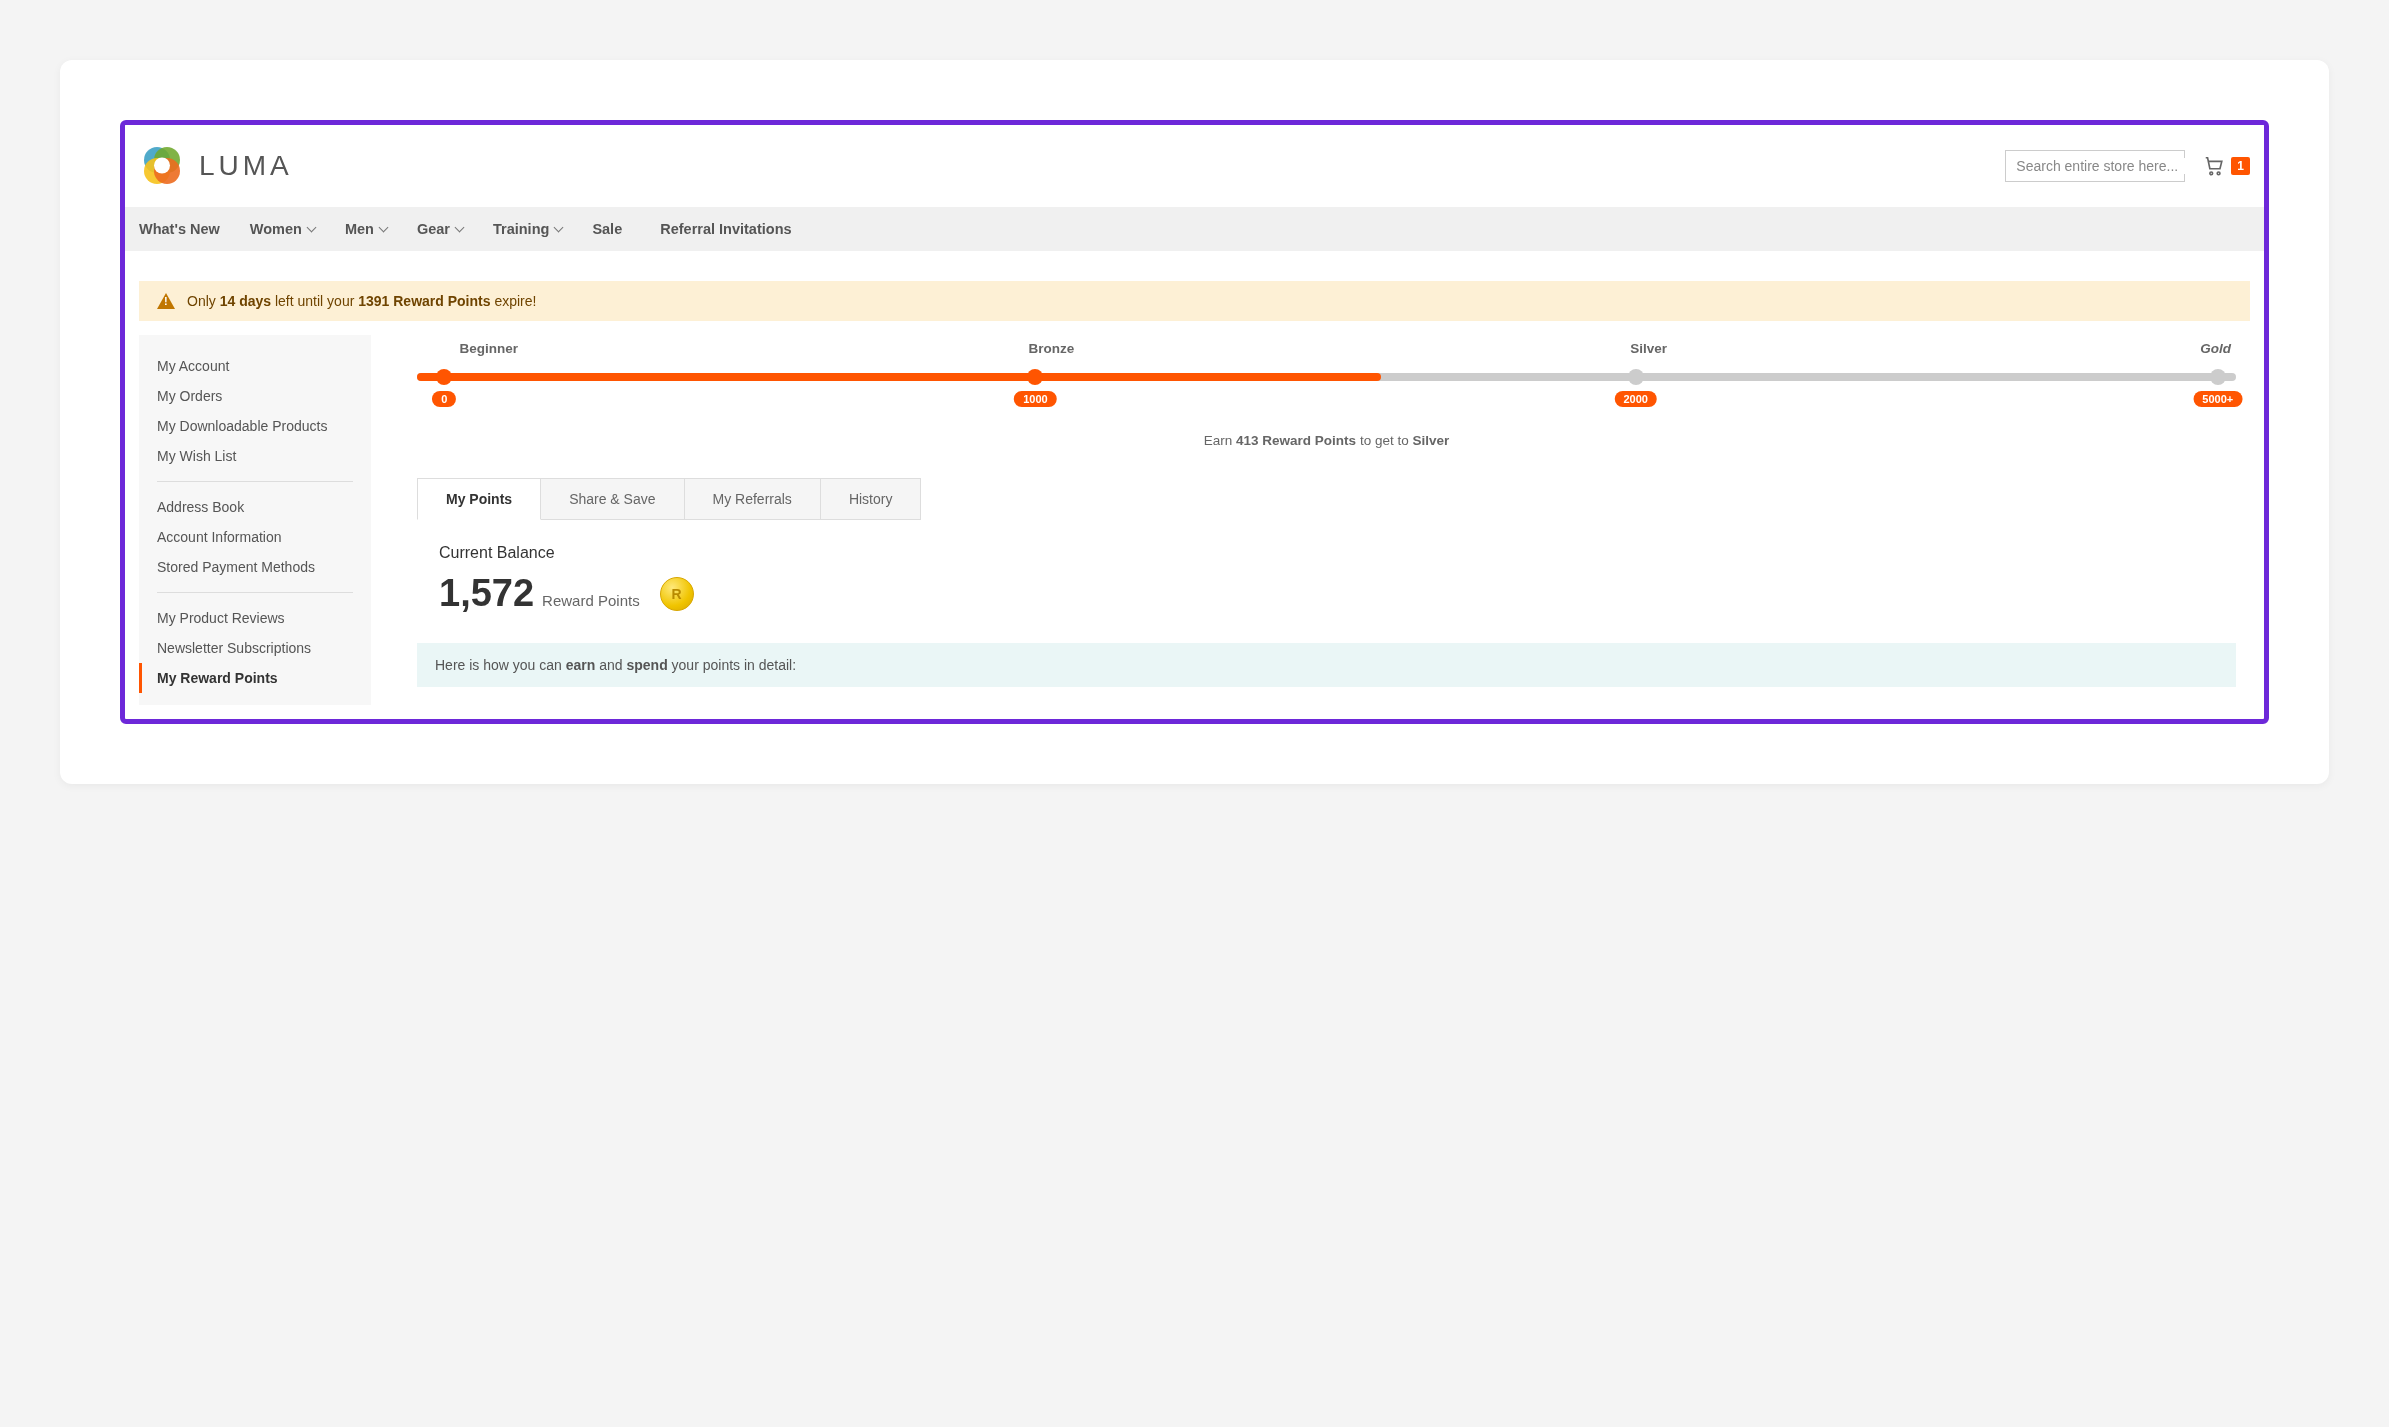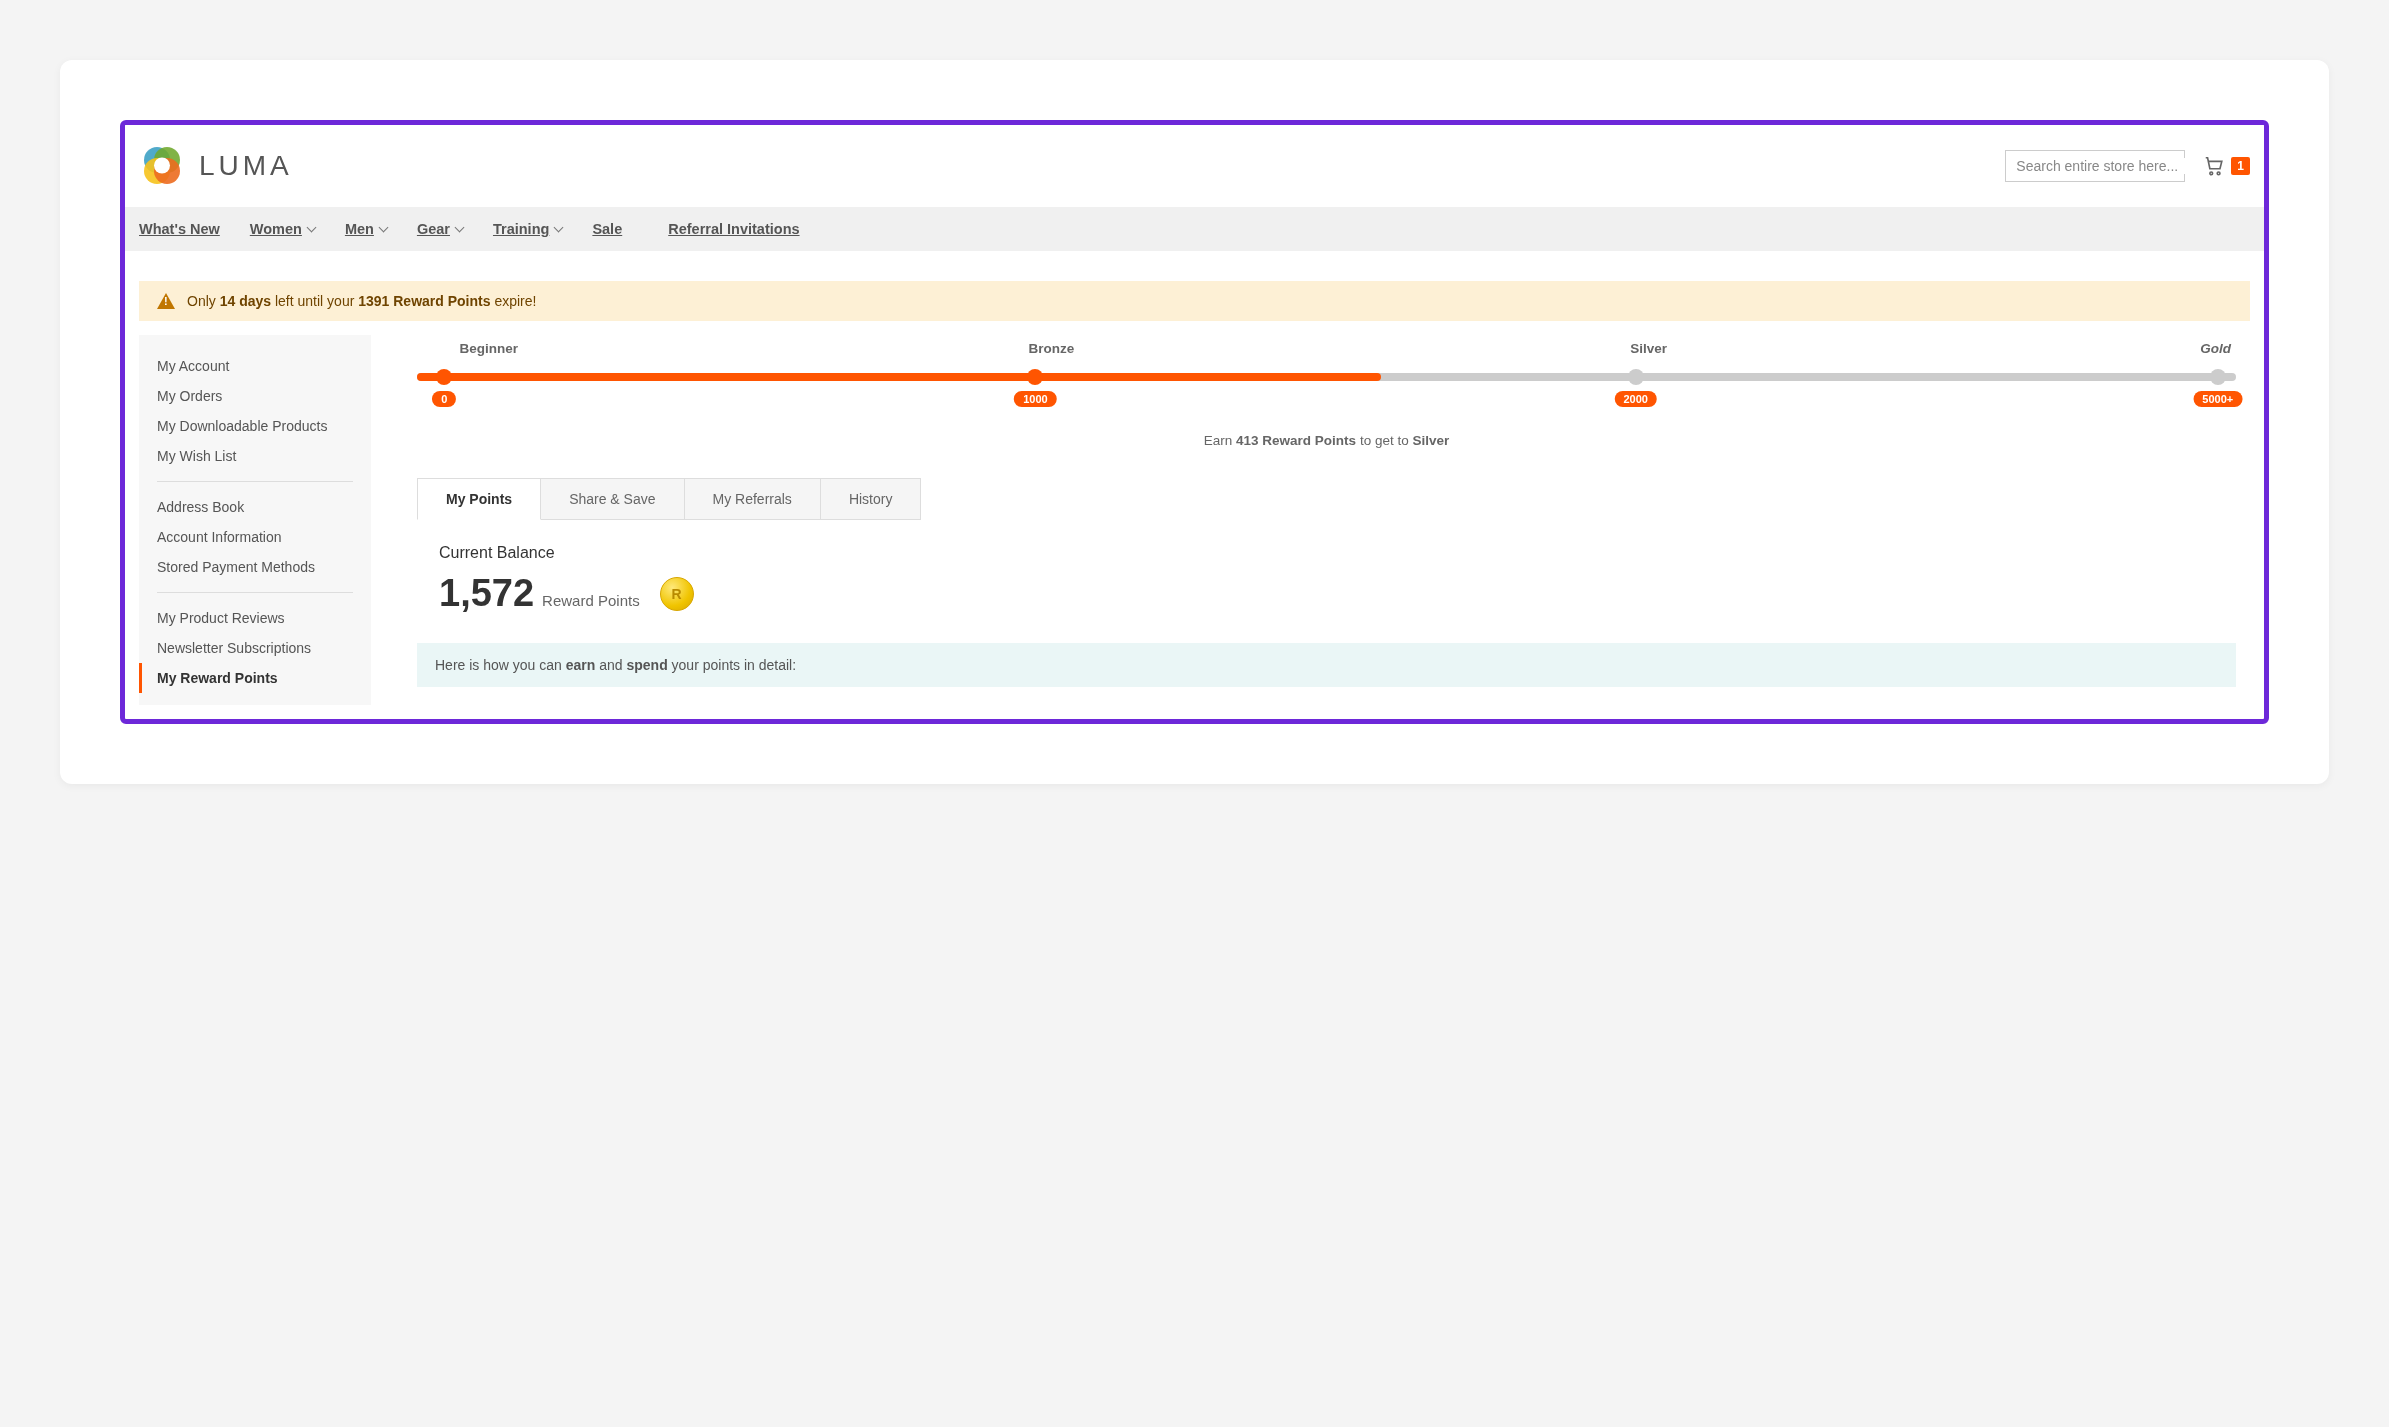--- a/index.html
+++ b/index.html
@@ -88,21 +88,20 @@
     align-items: center;
   }
   .nav-item {
     font-size: 14.5px;
     font-weight: 600;
     color: #555;
     display: flex;
     align-items: center;
     gap: 6px;
     cursor: pointer;
-    text-decoration: underline;
   }
   .chev {
     display:inline-block;
     width: 7px; height: 7px;
     border-right: 1.5px solid #777;
     border-bottom: 1.5px solid #777;
     transform: rotate(45deg);
     margin-top: -3px;
   }
   
@@ -328,21 +327,21 @@
           <span>Gear</span>
           <span class="chev"></span>
         </div>
         <div class="nav-item">
           <span>Training</span>
           <span class="chev"></span>
         </div>
         <div class="nav-item">
           <span>Sale</span>
         </div>
-        <div class="nav-item" style="margin-left: 16px;">
+        <div class="nav-item" style="margin-left: 8px;">
           <span>Referral Invitations</span>
         </div>
       </div>
 
     <div class="alert-bar">
       <span class="warn-icon"></span>
       <span>
         <span>Only </span><b>14 days</b><span> left until your </span><b>1391 Reward Points</b><span> expire!</span>
       </span>
     </div>

